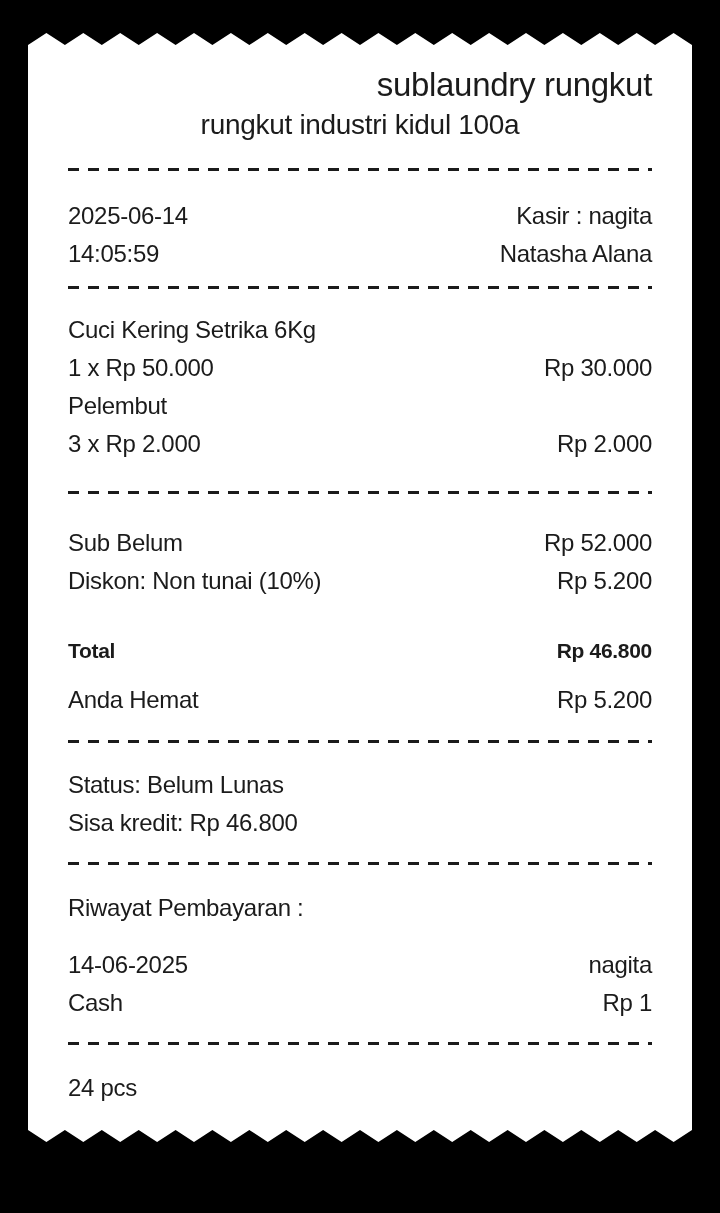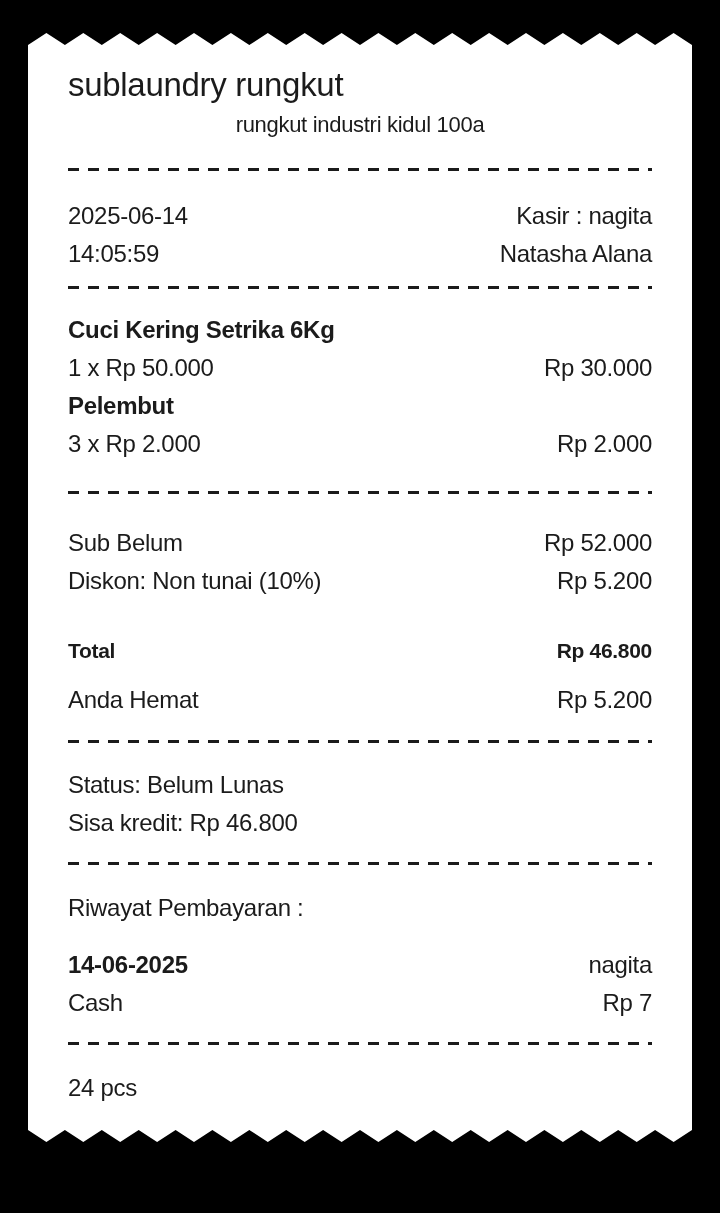--- a/index.html
+++ b/index.html
@@ -30,44 +30,44 @@
     color: #1b1b1b;
     padding: 18px 40px 23px 40px;
     font-size: 24px;
     line-height: 38px;
     letter-spacing: -0.3px;
   }
   .store-name {
     font-size: 33px;
     line-height: 44px;
     font-weight: 400;
-    text-align: left;
+    text-align: right;
     margin: 0;
   }
   .store-address {
-    font-size: 22px;
+    font-size: 28px;
     line-height: 36px;
     text-align: center;
   }
   .dash {
     height: 3px;
     background: repeating-linear-gradient(to right, #1b1b1b 0 11px, transparent 11px 20px);
   }
   .dash-1 { margin: 25px 0 26px 0; }
   .dash-2 { margin: 13px 0 22px 0; }
   .dash-3 { margin: 28px 0 30px 0; }
   .dash-4 { margin: 21px 0 23px 0; }
   .dash-5 { margin: 20px 0 24px 0; }
   .dash-6 { margin: 20px 0 24px 0; }
   .row {
     display: flex;
     justify-content: space-between;
     align-items: flex-start;
   }
-  .bold { font-weight: 700; }
+  .bold { font-weight: 400; }
   .total-row {
     font-size: 21px;
     line-height: 44px;
     font-weight: 700;
     margin-top: 29px;
   }
   .savings-row { margin-top: 8px; gap: 24px; }
   .pay-entry { margin-top: 19px; }
   .footer-pcs {
     text-align: left;
@@ -146,21 +146,21 @@
 
     <div>Riwayat Pembayaran :</div>
 
     <div class="pay-entry">
       <div class="row">
         <span class="bold">14-06-2025</span>
         <span>nagita</span>
       </div>
       <div class="row">
         <span>Cash</span>
-        <span>Rp 7</span>
+        <span>Rp 1</span>
       </div>
     </div>
 
     <div class="dash dash-6"></div>
 
     <div class="footer-pcs">24 pcs</div>
 
   </div>
 
   <svg class="zigzag" viewBox="0 0 664 12" preserveAspectRatio="none">

